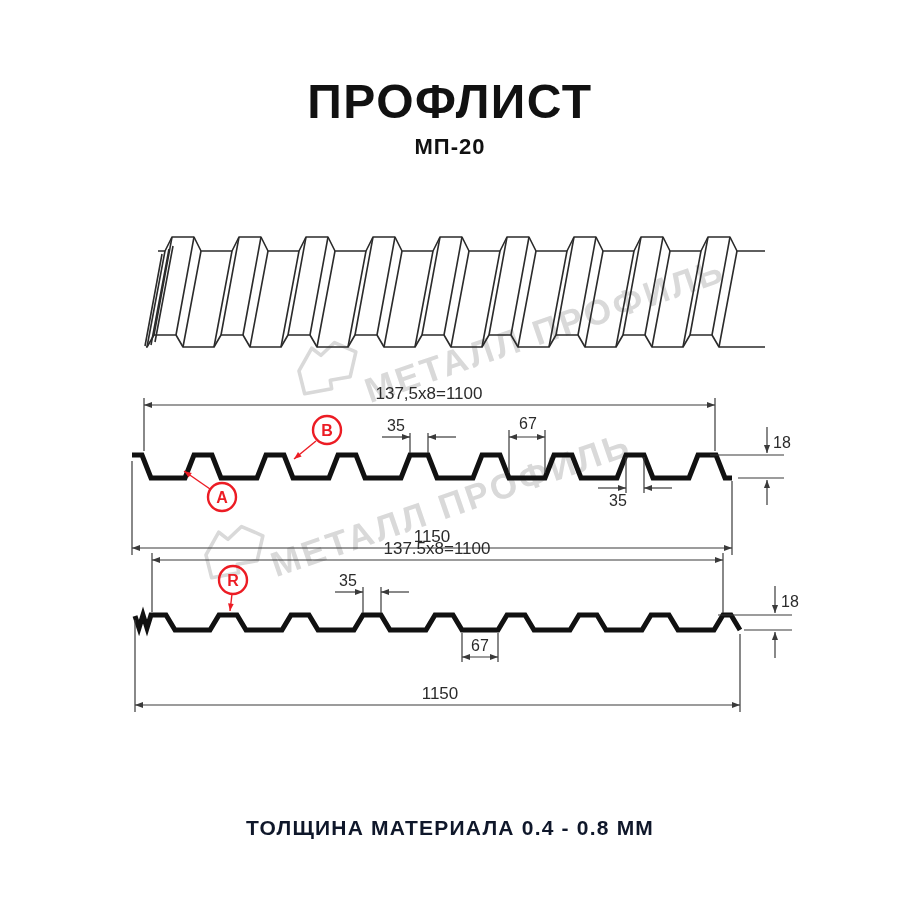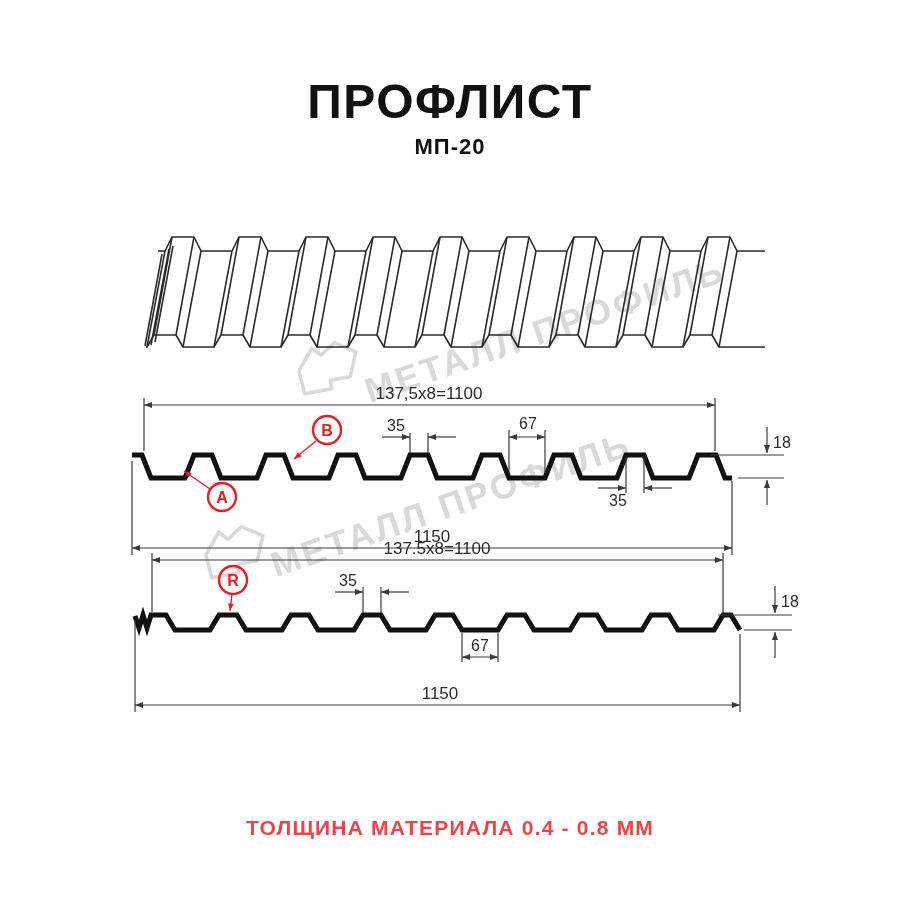--- a/index.html
+++ b/index.html
@@ -11,21 +11,21 @@
   .page-title{
     left:0;top:74px;width:900px;text-align:center;
     font-size:48px;font-weight:800;letter-spacing:1.5px;color:#111;
   }
   .page-subtitle{
     left:0;top:134px;width:900px;text-align:center;
     font-size:22px;font-weight:600;letter-spacing:1px;color:#111;
   }
   .footer-note{
     left:0;top:816px;width:900px;text-align:center;
-    font-size:21px;font-weight:600;letter-spacing:1.2px;color:#ef4444;
+    font-size:21px;font-weight:600;letter-spacing:1.2px;color:#0f172a;
   }
   .wm-text{
     font-size:35px;font-weight:700;letter-spacing:3px;color:#d9d9d9;
     white-space:nowrap;transform-origin:0 50%;transform:rotate(-19deg);
   }
   svg{display:block;}
   svg text{font-family:"Liberation Sans", sans-serif;fill:#2b2b2b;}
   .dimtxt{font-size:16px;}
   .spantxt{font-size:17px;}
   .redtxt{font-size:16px;font-weight:700;fill:#ec1c24;}

